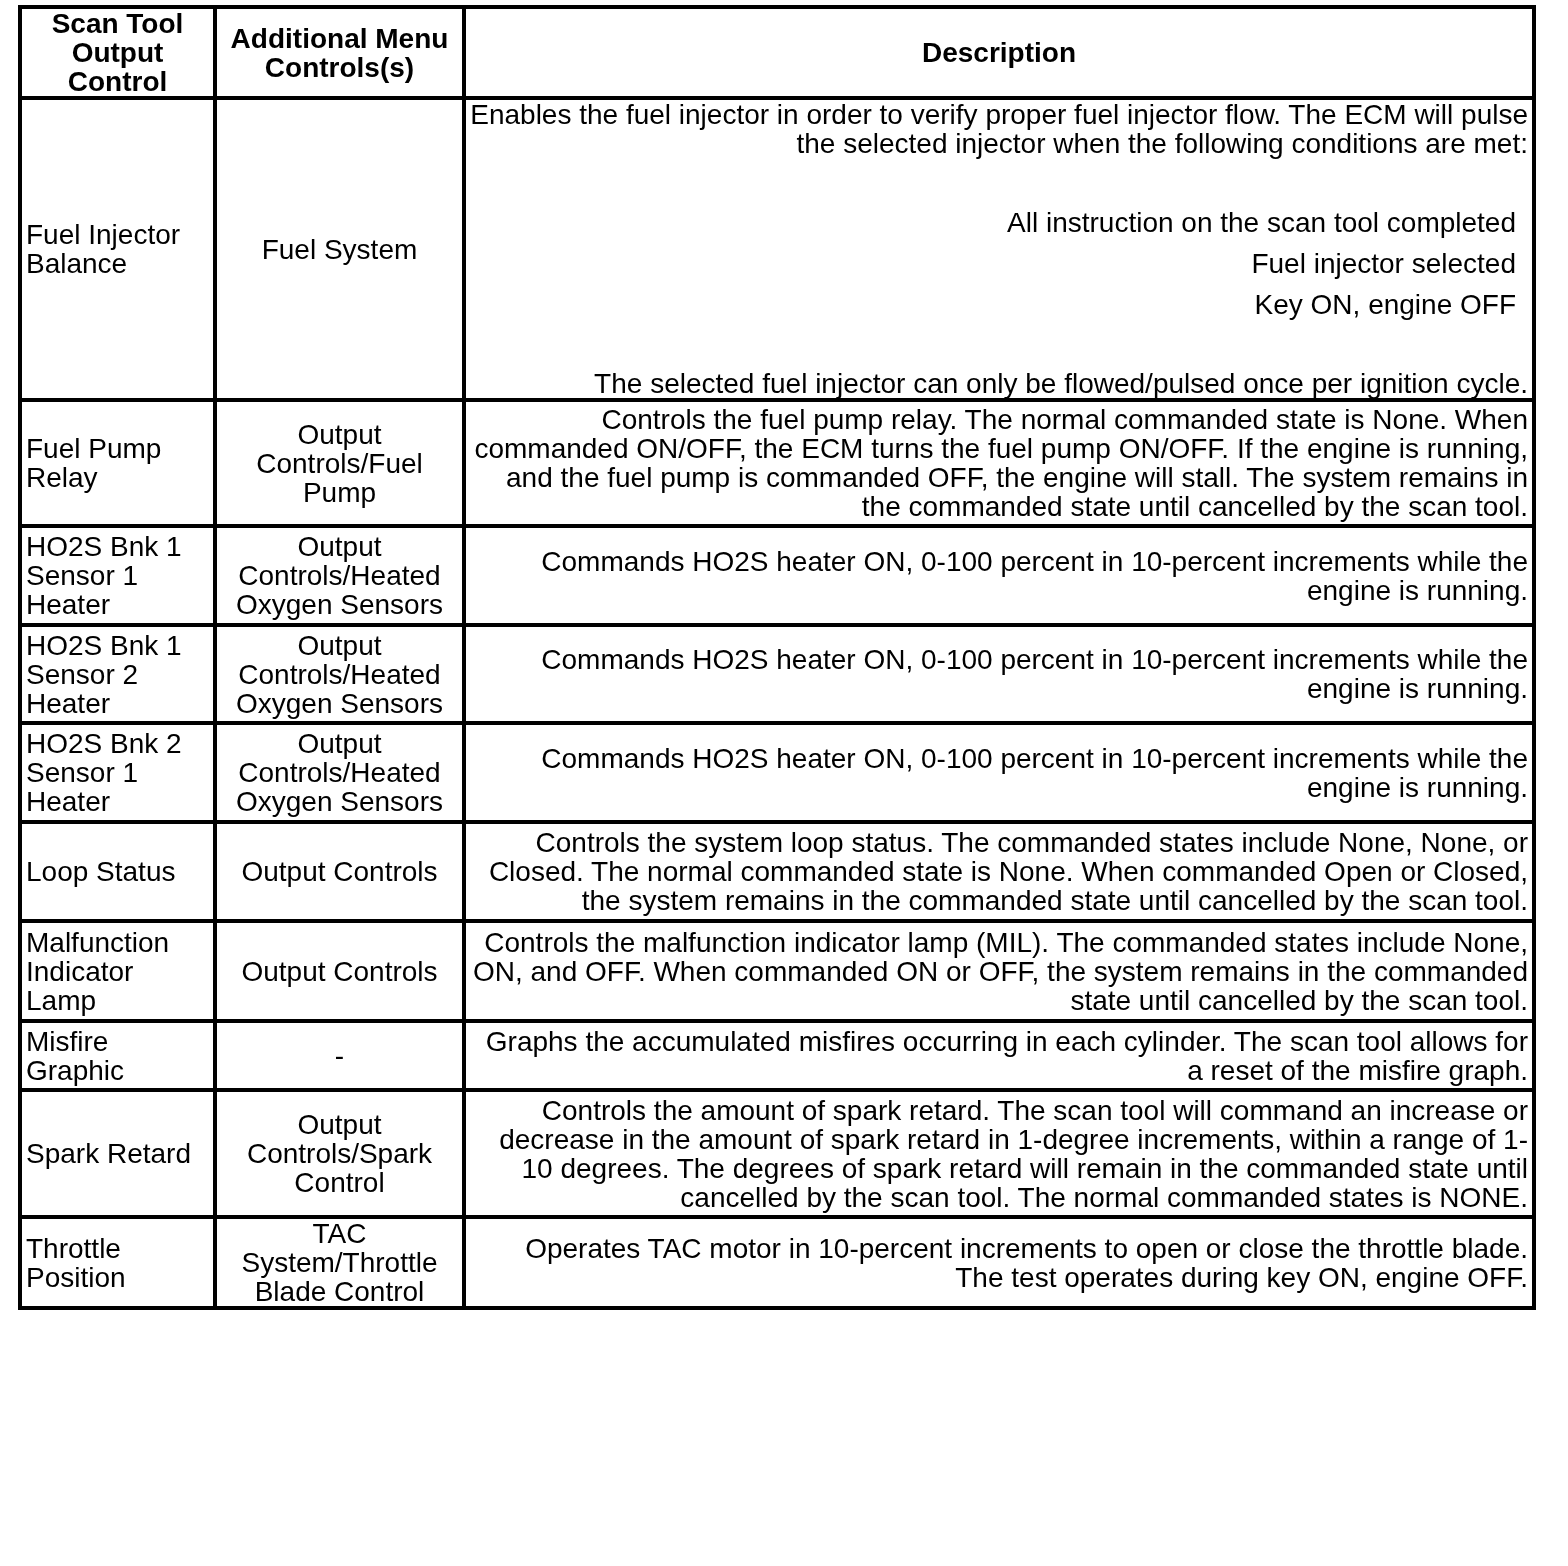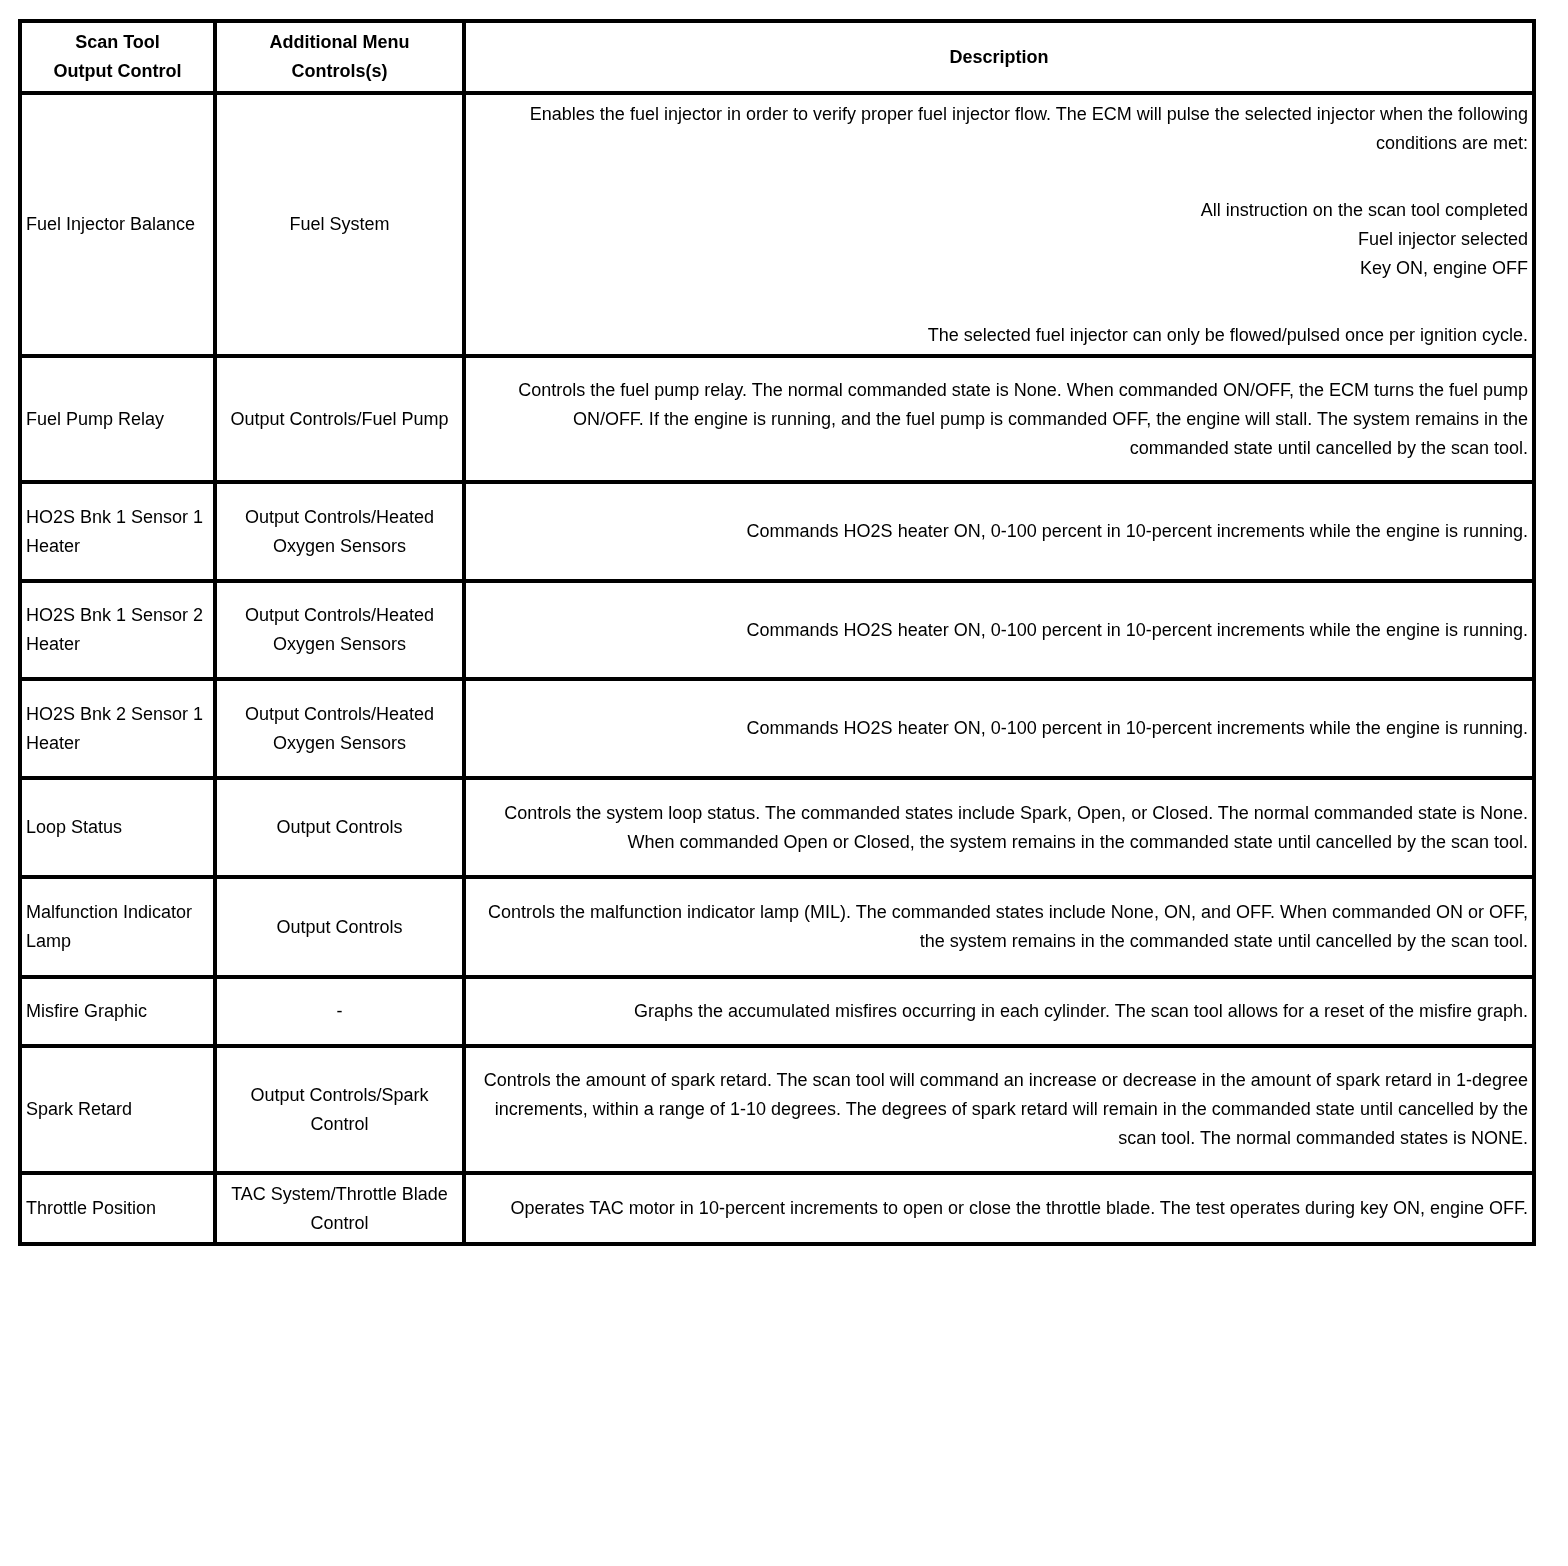--- a/index.html
+++ b/index.html
@@ -1,35 +1,35 @@
 <!DOCTYPE html>
 <html><head>
 <meta charset="utf-8">
 <style>
   html, body { margin: 0; padding: 0; background: #ffffff; }
   body { width: 1568px; height: 1566px; position: relative; overflow: hidden;
          font-family: "Liberation Sans", sans-serif; color: #000; }
   table.spec {
-    position: absolute; left: 18px; top: 19px; width: 1514px;
+    position: absolute; left: 18px; top: 5px; width: 1514px;
     border-collapse: collapse; table-layout: fixed;
-    font-size: 18px; line-height: 29px;
+    font-size: 28px; line-height: 29px;
   }
   table.spec td, table.spec th {
     border: 4px solid #000; padding: 0 4px; vertical-align: middle;
     box-sizing: border-box;
   }
   col.c1 { width: 195px; }
   col.c2 { width: 249px; }
   col.c3 { width: 1070px; }
   th { font-weight: bold; text-align: center; }
   th.desc-h { vertical-align: bottom; padding-bottom: 4px; }
   td.name { text-align: left; padding-left: 6px; }
   td.menu { text-align: center; }
   td.desc { text-align: right; padding-left: 4px; }
-  .cond { padding-left: 100px; margin: 0; }
+  .cond { padding-left: 100px; margin: 12px; }
   .gap1 { height: 38px; }
   .gap2 { height: 38px; }
 </style>
 </head>
 <body>
 
 <table class="spec">
   <colgroup>
       <col class="c1">
       <col class="c2">
@@ -78,21 +78,21 @@
         <td class="desc">Commands HO2S heater ON, 0-100 percent in 10-percent increments while the engine is running.</td>
       </tr>
       <tr style="height: 99px;">
         <td class="name">HO2S Bnk 2 Sensor 1 Heater</td>
         <td class="menu">Output Controls/Heated Oxygen Sensors</td>
         <td class="desc">Commands HO2S heater ON, 0-100 percent in 10-percent increments while the engine is running.</td>
       </tr>
       <tr style="height: 99px;">
         <td class="name">Loop Status</td>
         <td class="menu">Output Controls</td>
-        <td class="desc">Controls the system loop status. The commanded states include Spark, Open, or Closed. The normal commanded state is None. When commanded Open or Closed, the system remains in the commanded state until cancelled by the scan tool.</td>
+        <td class="desc">Controls the system loop status. The commanded states include None, None, or Closed. The normal commanded state is None. When commanded Open or Closed, the system remains in the commanded state until cancelled by the scan tool.</td>
       </tr>
       <tr style="height: 100px;">
         <td class="name">Malfunction Indicator Lamp</td>
         <td class="menu">Output Controls</td>
         <td class="desc">Controls the malfunction indicator lamp (MIL). The commanded states include None, ON, and OFF. When commanded ON or OFF, the system remains in the commanded state until cancelled by the scan tool.</td>
       </tr>
       <tr style="height: 69px;">
         <td class="name">Misfire Graphic</td>
         <td class="menu">-</td>
         <td class="desc">Graphs the accumulated misfires occurring in each cylinder. The scan tool allows for a reset of the misfire graph.</td>

